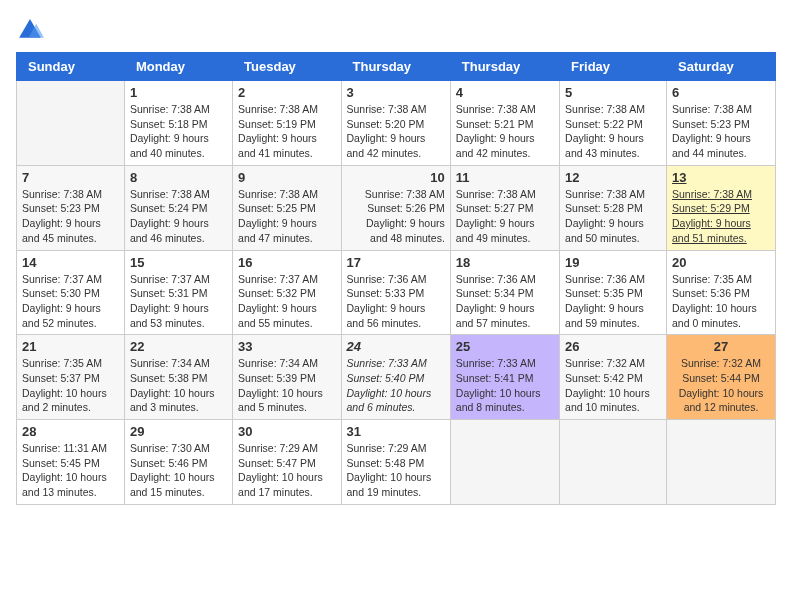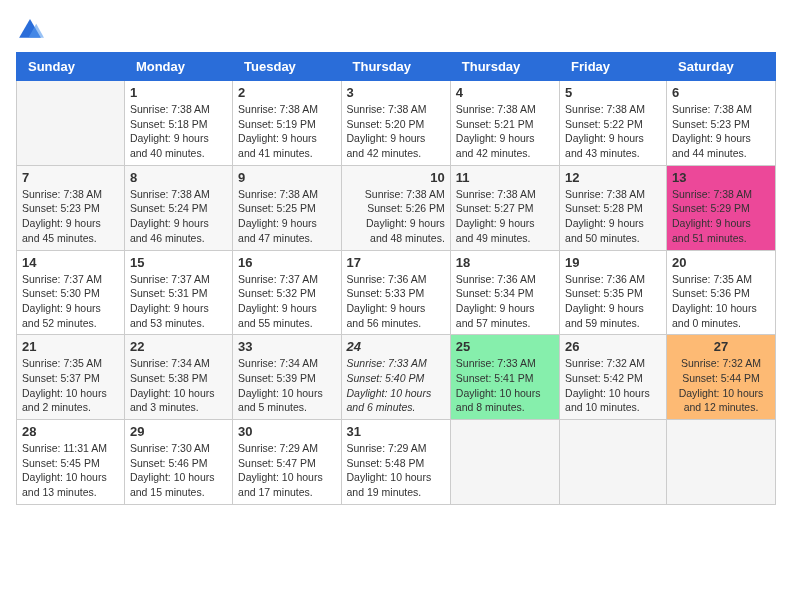--- a/index.html
+++ b/index.html
@@ -198,21 +198,21 @@
 Daylight: 9 hours
 and 49 minutes.</div>
         </td>
         <td style="background: rgb(247, 247, 247); margin-left: 48px;">
           <span class="day-num">12</span>
           <div class="day-info" style="white-space: pre-line;">Sunrise: 7:38 AM
 Sunset: 5:28 PM
 Daylight: 9 hours
 and 50 minutes.</div>
         </td>
-        <td style="background: #ec4899;">
+        <td style="background: #fef9c3; text-decoration: underline;">
           <span class="day-num">13</span>
           <div class="day-info" style="white-space: pre-line;">Sunrise: 7:38 AM
 Sunset: 5:29 PM
 Daylight: 9 hours
 and 51 minutes.</div>
         </td>
       </tr>
       <tr>
         <td>
           <span class="day-num">14</span>
@@ -286,21 +286,21 @@
 Daylight: 10 hours
 and 5 minutes.</div>
         </td>
         <td style="background: rgb(247, 247, 247); font-style: italic;">
           <span class="day-num">24</span>
           <div class="day-info" style="white-space: pre-line;">Sunrise: 7:33 AM
 Sunset: 5:40 PM
 Daylight: 10 hours
 and 6 minutes.</div>
         </td>
-        <td style="background: #86efac;">
+        <td style="background: #c4b5fd;">
           <span class="day-num">25</span>
           <div class="day-info" style="white-space: pre-line;">Sunrise: 7:33 AM
 Sunset: 5:41 PM
 Daylight: 10 hours
 and 8 minutes.</div>
         </td>
         <td style="background: rgb(247, 247, 247);">
           <span class="day-num">26</span>
           <div class="day-info" style="white-space: pre-line;">Sunrise: 7:32 AM
 Sunset: 5:42 PM

